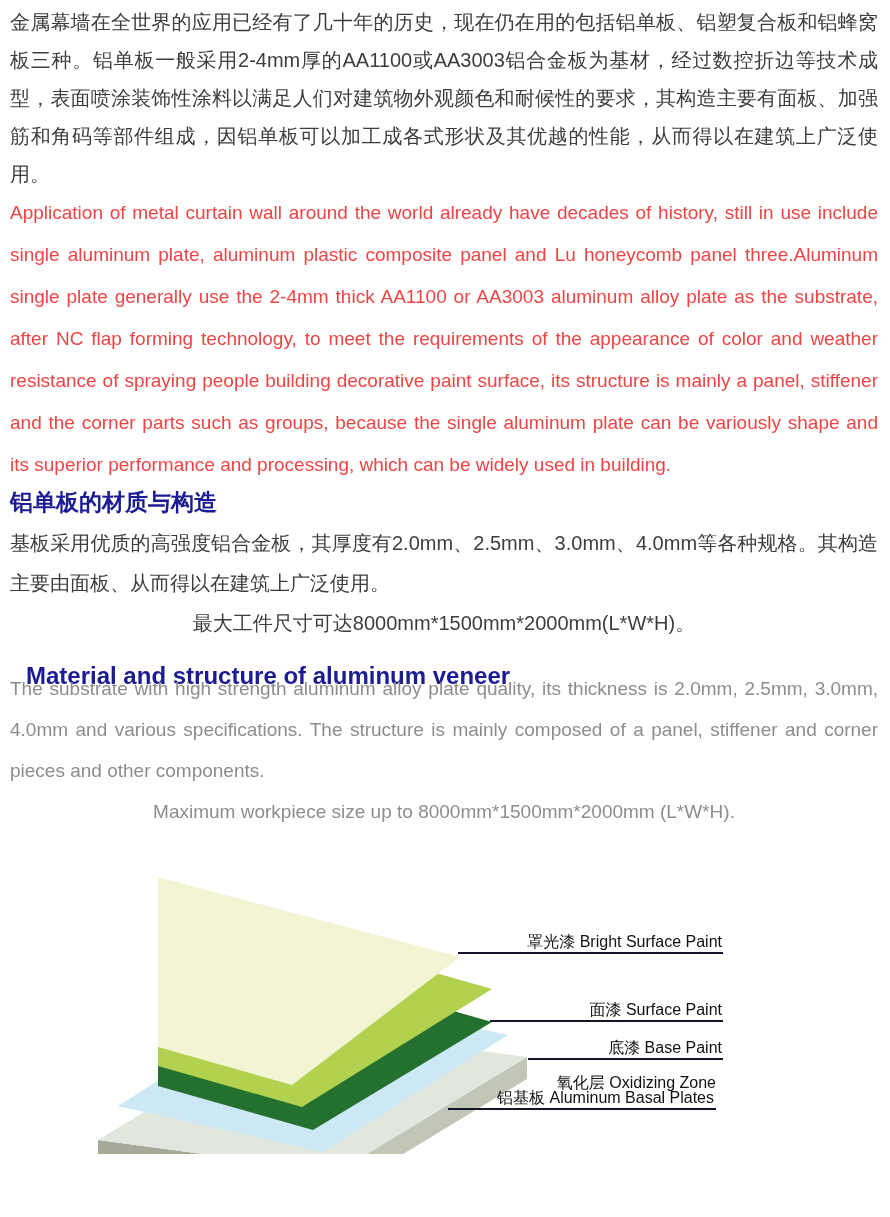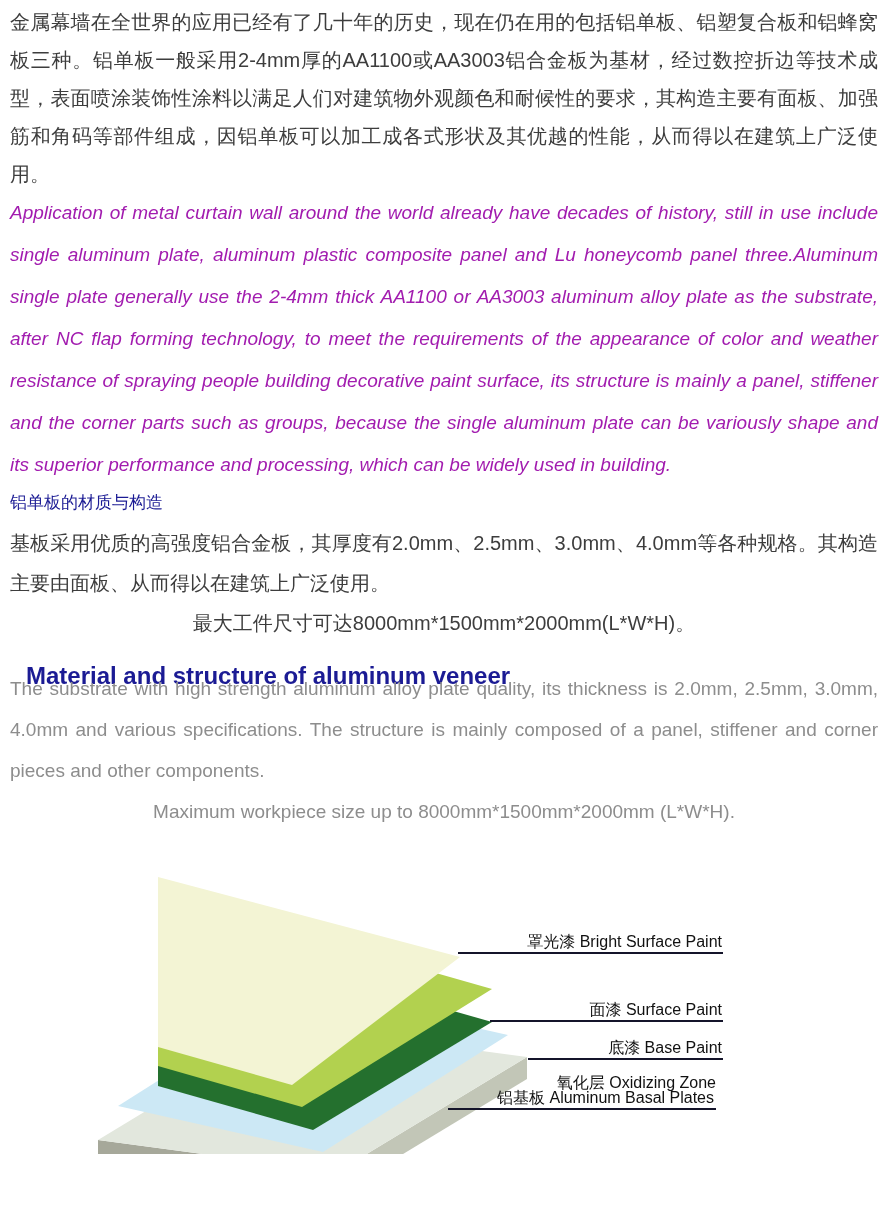--- a/index.html
+++ b/index.html
@@ -2,24 +2,24 @@
 <html><head>
 <meta charset="utf-8">
 <style>
   html,body{margin:0;padding:0;background:#ffffff;}
   #page{position:relative;width:890px;height:1154px;background:#ffffff;overflow:hidden;
         font-family:"Liberation Sans","DejaVu Sans",sans-serif;}
   .blk{position:absolute;left:10px;width:868px;}
   .cn-body{font-size:20px;line-height:38px;color:#3d3d3d;text-align:justify;}
   .cn-body2{font-size:20px;line-height:40px;color:#3d3d3d;text-align:justify;}
   .cn-body2 .noj{text-align:center;}
-  .en-body{font-size:19px;line-height:42px;color:#a21caf;text-align:justify;font-style:italic;}
+  .en-body{font-size:19px;line-height:42px;color:#ef4444;text-align:justify;}
   .en-body2{font-size:19px;line-height:41px;color:#8d8d8d;text-align:justify;}
   .en-body2 .noj{text-align:center;}
-  .h-cn{font-size:17px;line-height:27px;font-weight:normal;color:#1b1b94;}
+  .h-cn{font-size:23px;line-height:27px;font-weight:bold;color:#1b1b94;}
   .h-en{font-size:24px;line-height:28px;font-weight:bold;color:#1b1b94;}
   #diagram{position:absolute;left:90px;top:870px;}
   #diagram text{font-family:"Liberation Sans","DejaVu Sans",sans-serif;font-size:16px;fill:#111111;}
   #diagram line{stroke:#14142a;stroke-width:2;}
 </style>
 </head>
 <body>
 
 <div id="page">
 

